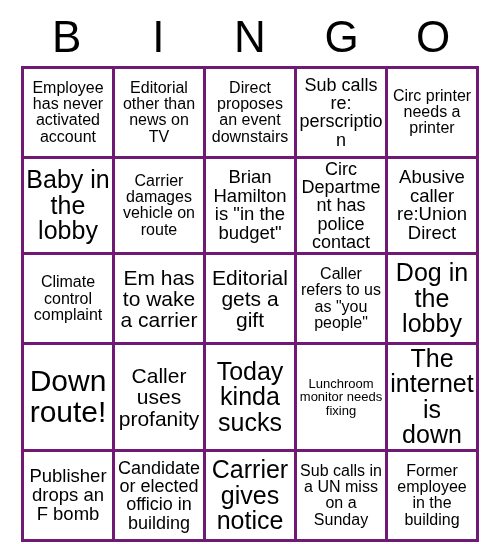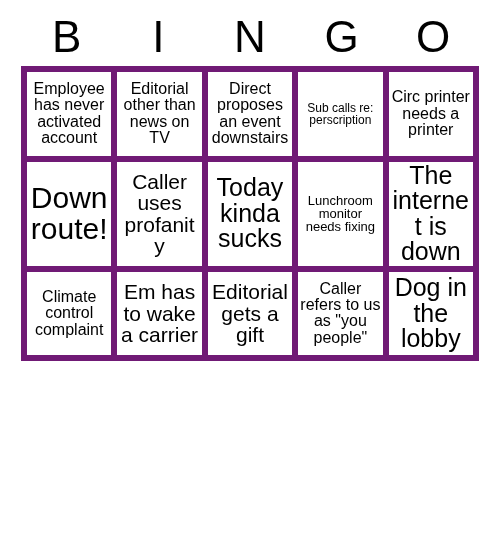--- a/index.html
+++ b/index.html
@@ -43,37 +43,37 @@
 
   
   .grid {
     width: 458px;
     border-collapse: collapse;
     table-layout: fixed;
   }
   .grid tr { height: 89.6px; }
   .grid td {
     width: 20%;
-    border: 6px solid #701a75;
+    border: 3px solid #701a75;
     text-align: center;
     vertical-align: middle;
     padding: 1px 2px;
     line-height: 1.02;
     color: #000000;
     word-wrap: break-word;
     overflow: hidden;
   }
 
   
   .fs-xxl { font-size: 30px; }
   .fs-xl  { font-size: 25px; }
   .fs-lg  { font-size: 21px; }
   .fs-md  { font-size: 18.5px; }
   .fs-sm  { font-size: 16px; }
-  .fs-xs  { font-size: 12px; }
+  .fs-xs  { font-size: 18px; }
   .fs-xxs { font-size: 13px; }
 </style>
 </head>
 <body>
 
 <div id="card">
 
   <div class="header-row">
     <div class="header-cell">B</div>
     <div class="header-cell">I</div>
@@ -85,29 +85,43 @@
   <table class="grid">
     <tbody>
       <tr>
         <td class="fs-sm">Employee has never activated account</td>
         <td class="fs-sm">Editorial other than news on TV</td>
         <td class="fs-sm">Direct proposes an event downstairs</td>
         <td class="fs-xs">Sub calls re: perscription</td>
         <td class="fs-sm">Circ printer needs a printer</td>
       </tr>
       <tr>
-        <td class="fs-xxl">Down route!</td>
-        <td class="fs-lg">Caller uses profanity</td>
-        <td class="fs-xl">Today kinda sucks</td>
-        <td class="fs-xxs">Lunchroom monitor needs fixing</td>
-        <td class="fs-xl">The internet is down</td>
+        <td class="fs-xl">Baby in the lobby</td>
+        <td class="fs-sm">Carrier damages vehicle on route</td>
+        <td class="fs-md">Brian Hamilton is "in the budget"</td>
+        <td class="fs-xs">Circ Department has police contact</td>
+        <td class="fs-md">Abusive caller re:Union Direct</td>
       </tr>
       <tr>
         <td class="fs-sm">Climate control complaint</td>
         <td class="fs-lg">Em has to wake a carrier</td>
         <td class="fs-lg">Editorial gets a gift</td>
         <td class="fs-sm">Caller refers to us as "you people"</td>
         <td class="fs-xl">Dog in the lobby</td>
       </tr>
+      <tr>
+        <td class="fs-xxl">Down route!</td>
+        <td class="fs-lg">Caller uses profanity</td>
+        <td class="fs-xl">Today kinda sucks</td>
+        <td class="fs-xxs">Lunchroom monitor needs fixing</td>
+        <td class="fs-xl">The internet is down</td>
+      </tr>
+      <tr>
+        <td class="fs-md">Publisher drops an F bomb</td>
+        <td class="fs-xs">Candidate or elected officio in building</td>
+        <td class="fs-xl">Carrier gives notice</td>
+        <td class="fs-sm">Sub calls in a UN miss on a Sunday</td>
+        <td class="fs-sm">Former employee in the building</td>
+      </tr>
     </tbody>
   </table>
 
 </div>
 
 </body></html>

